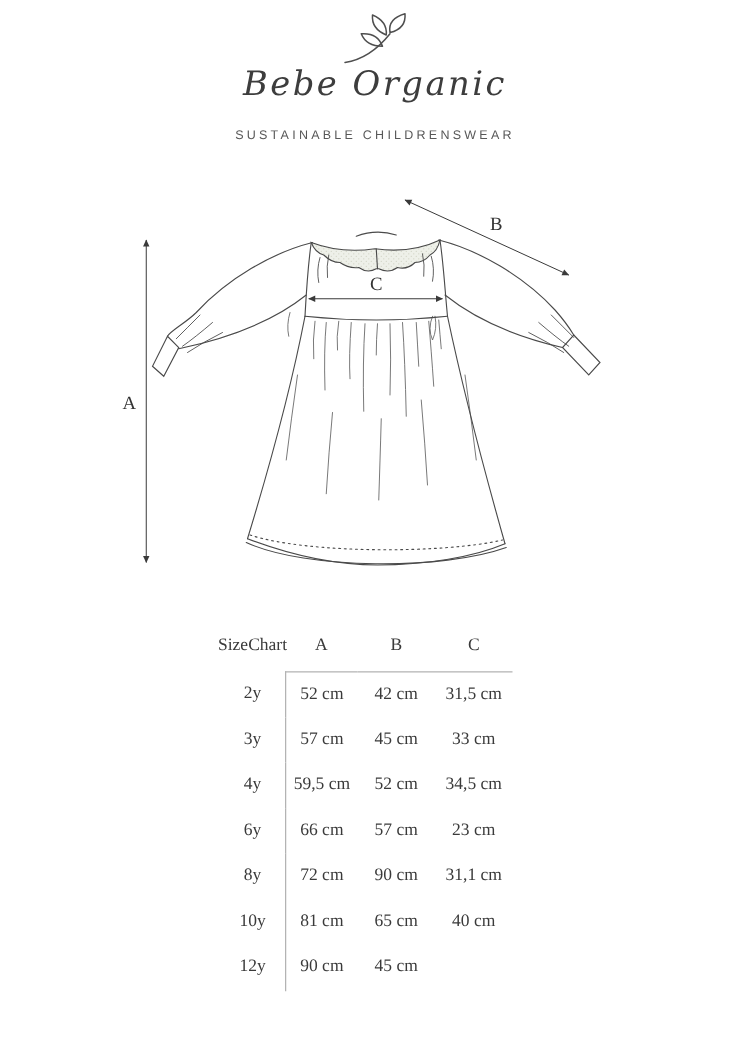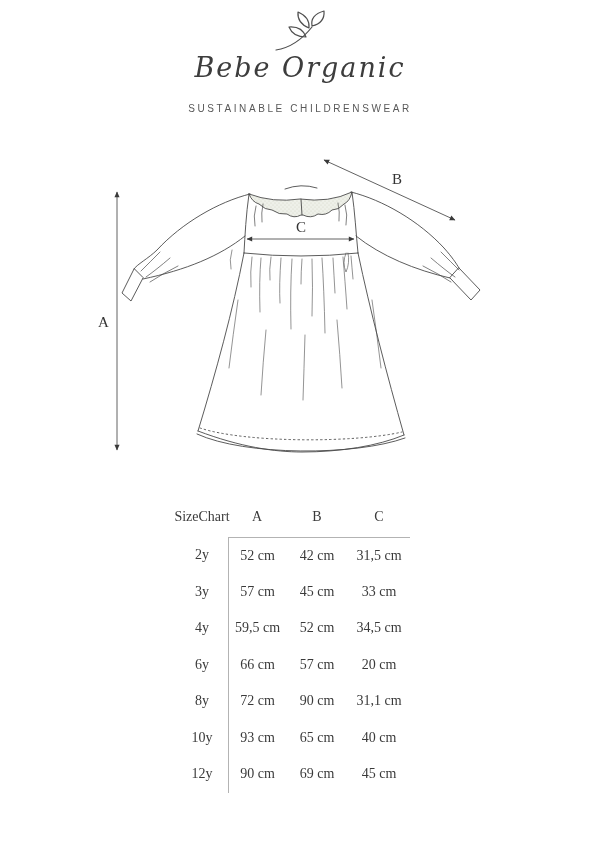--- a/index.html
+++ b/index.html
@@ -155,31 +155,30 @@
     <div class="cell">33 cm</div>
 
     <div class="cell">4y</div>
     <div class="cell colA">59,5 cm</div>
     <div class="cell">52 cm</div>
     <div class="cell">34,5 cm</div>
 
     <div class="cell">6y</div>
     <div class="cell colA">66 cm</div>
     <div class="cell">57 cm</div>
-    <div class="cell">20 cm</div>
+    <div class="cell">23 cm</div>
 
     <div class="cell">8y</div>
     <div class="cell colA">72 cm</div>
     <div class="cell">90 cm</div>
     <div class="cell">31,1 cm</div>
 
     <div class="cell">10y</div>
-    <div class="cell colA">93 cm</div>
+    <div class="cell colA">81 cm</div>
     <div class="cell">65 cm</div>
     <div class="cell">40 cm</div>
 
     <div class="cell">12y</div>
     <div class="cell colA">90 cm</div>
-    <div class="cell">69 cm</div>
     <div class="cell">45 cm</div>
   </div>
 
 </div>
 
 </body></html>

